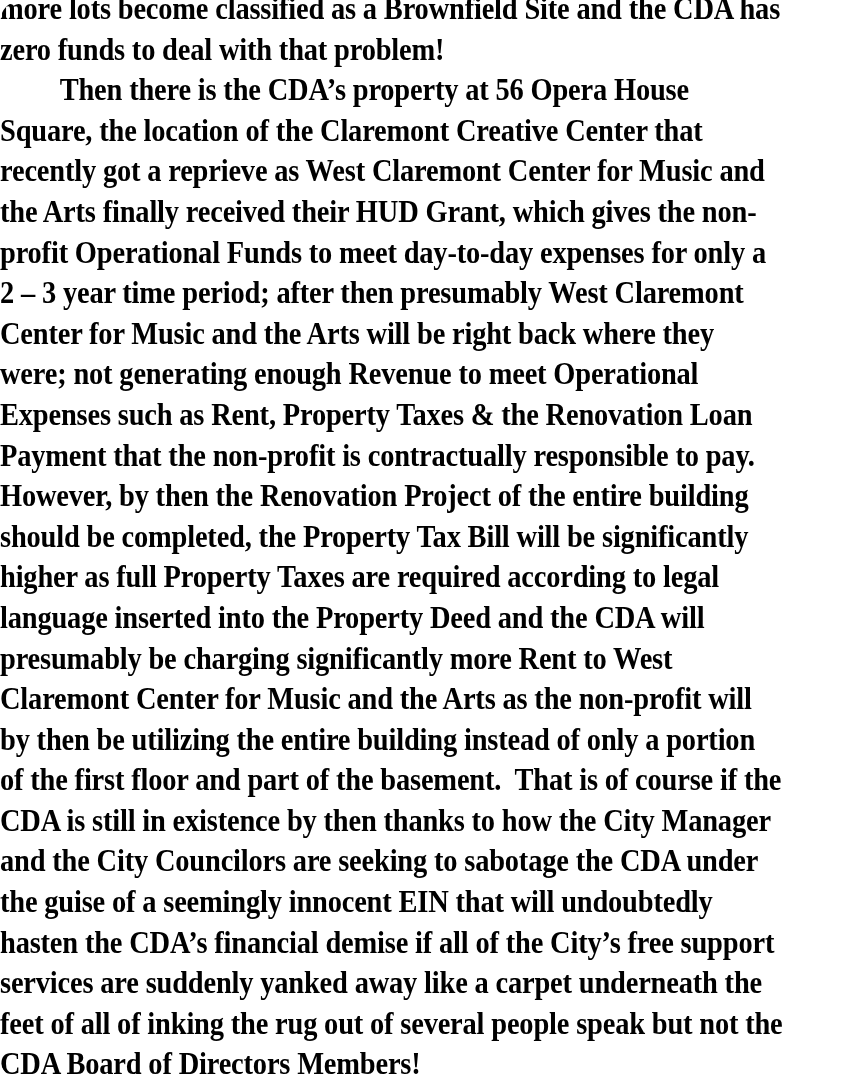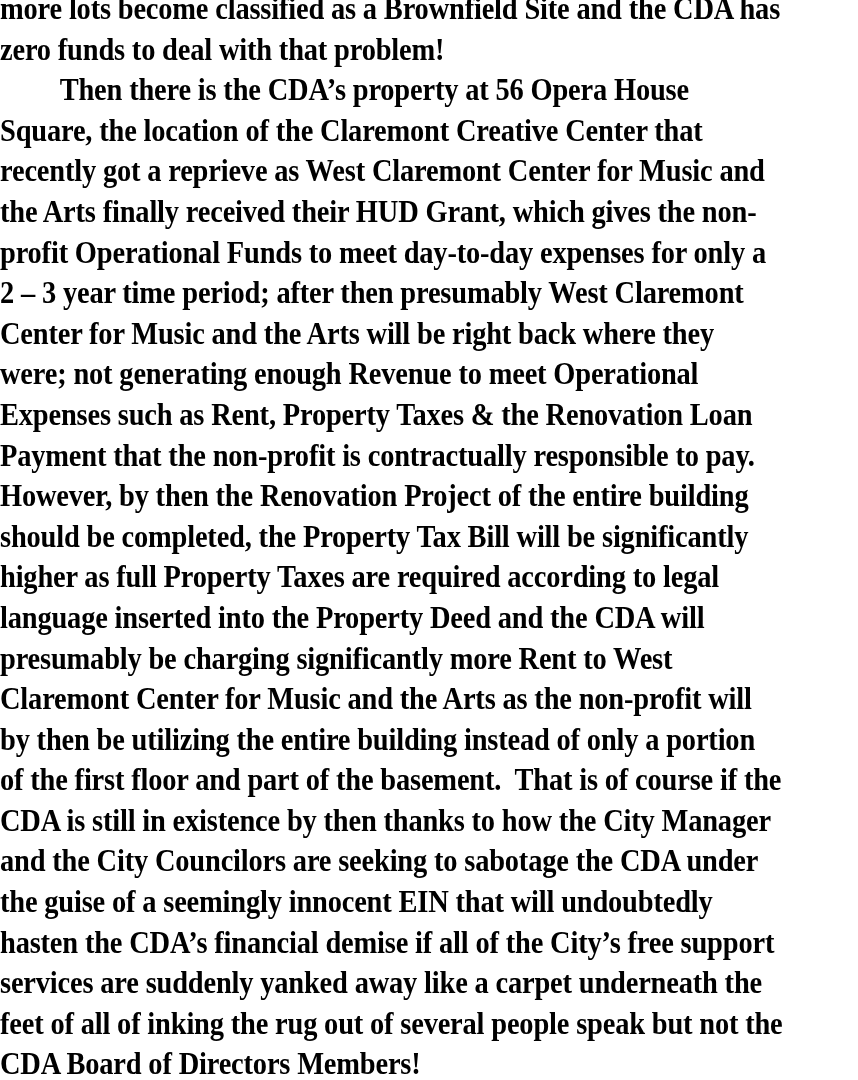--- a/index.html
+++ b/index.html
@@ -9,20 +9,21 @@
     width: 858px;
     height: 1080px;
     overflow: hidden;
   }
   .page {
     position: relative;
     width: 858px;
     height: 1080px;
     background: #ffffff;
     overflow: hidden;
+    border-radius: 22px;
   }
   .doc-text {
     font-family: "Liberation Serif", "DejaVu Serif", serif;
     font-weight: bold;
     color: #000000;
     font-size: 31px;
     line-height: 40.6px;
     width: 935px;              
     transform: scaleX(0.918);
     transform-origin: 0 0;

